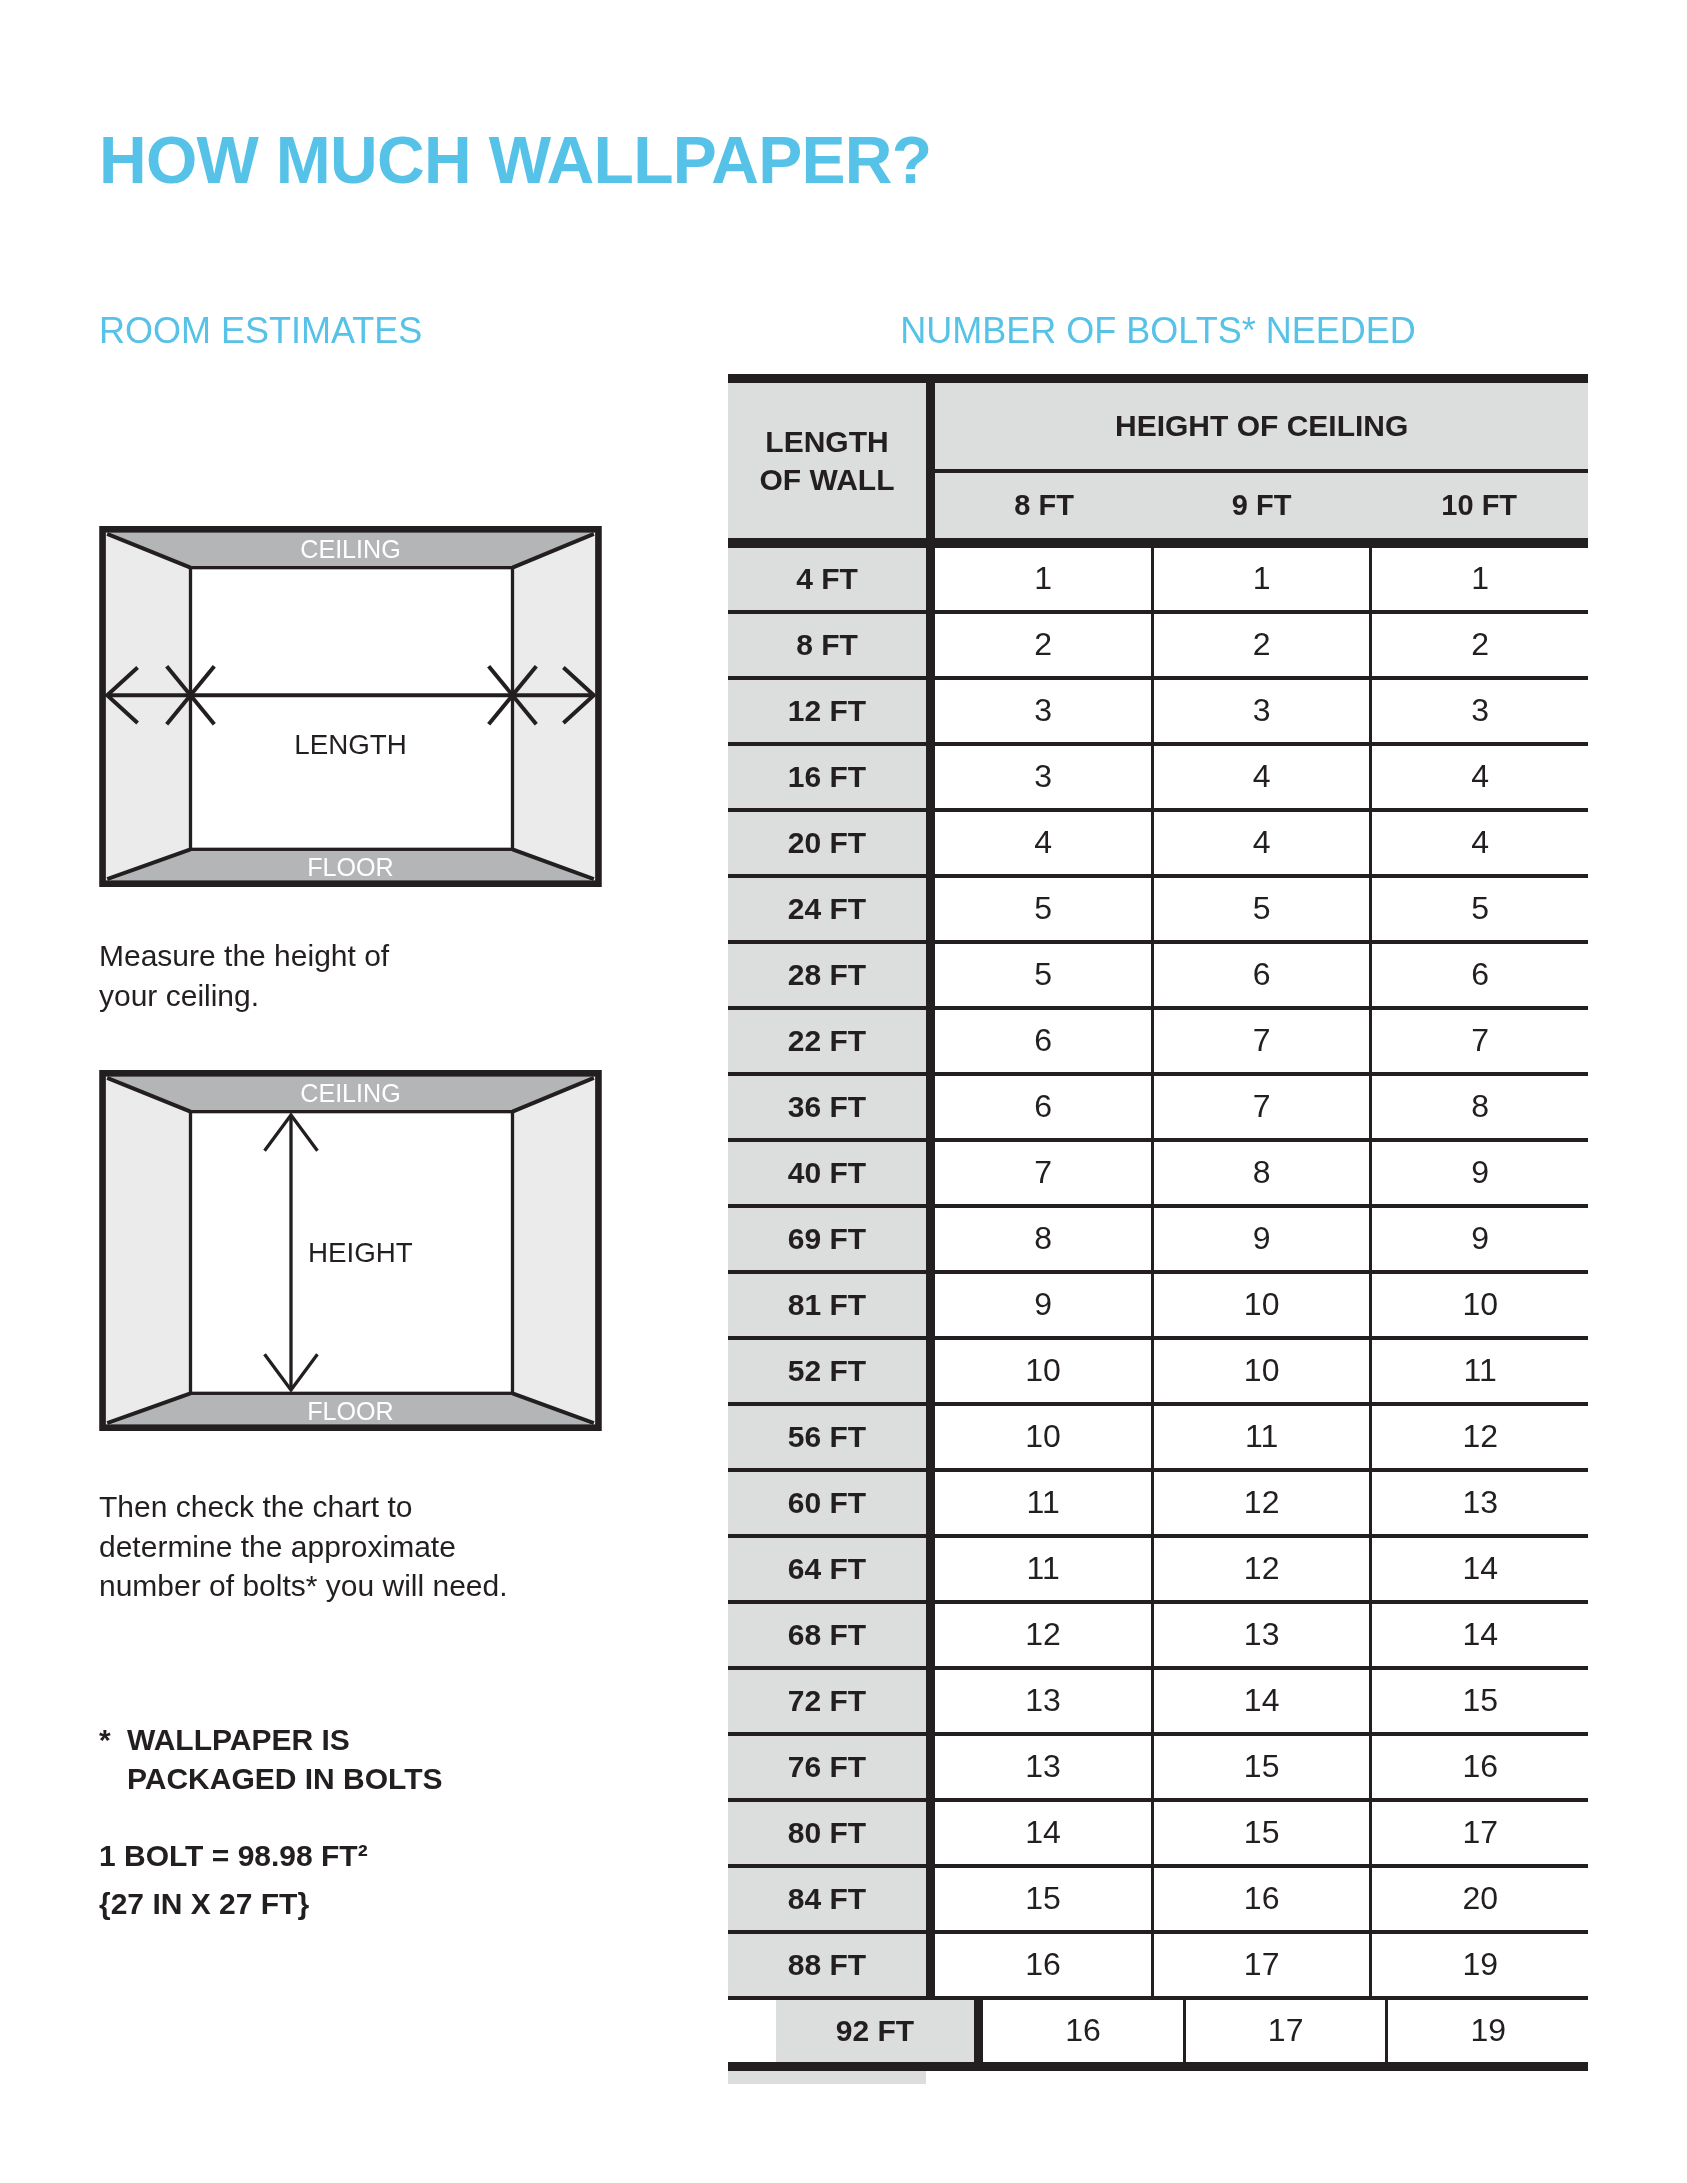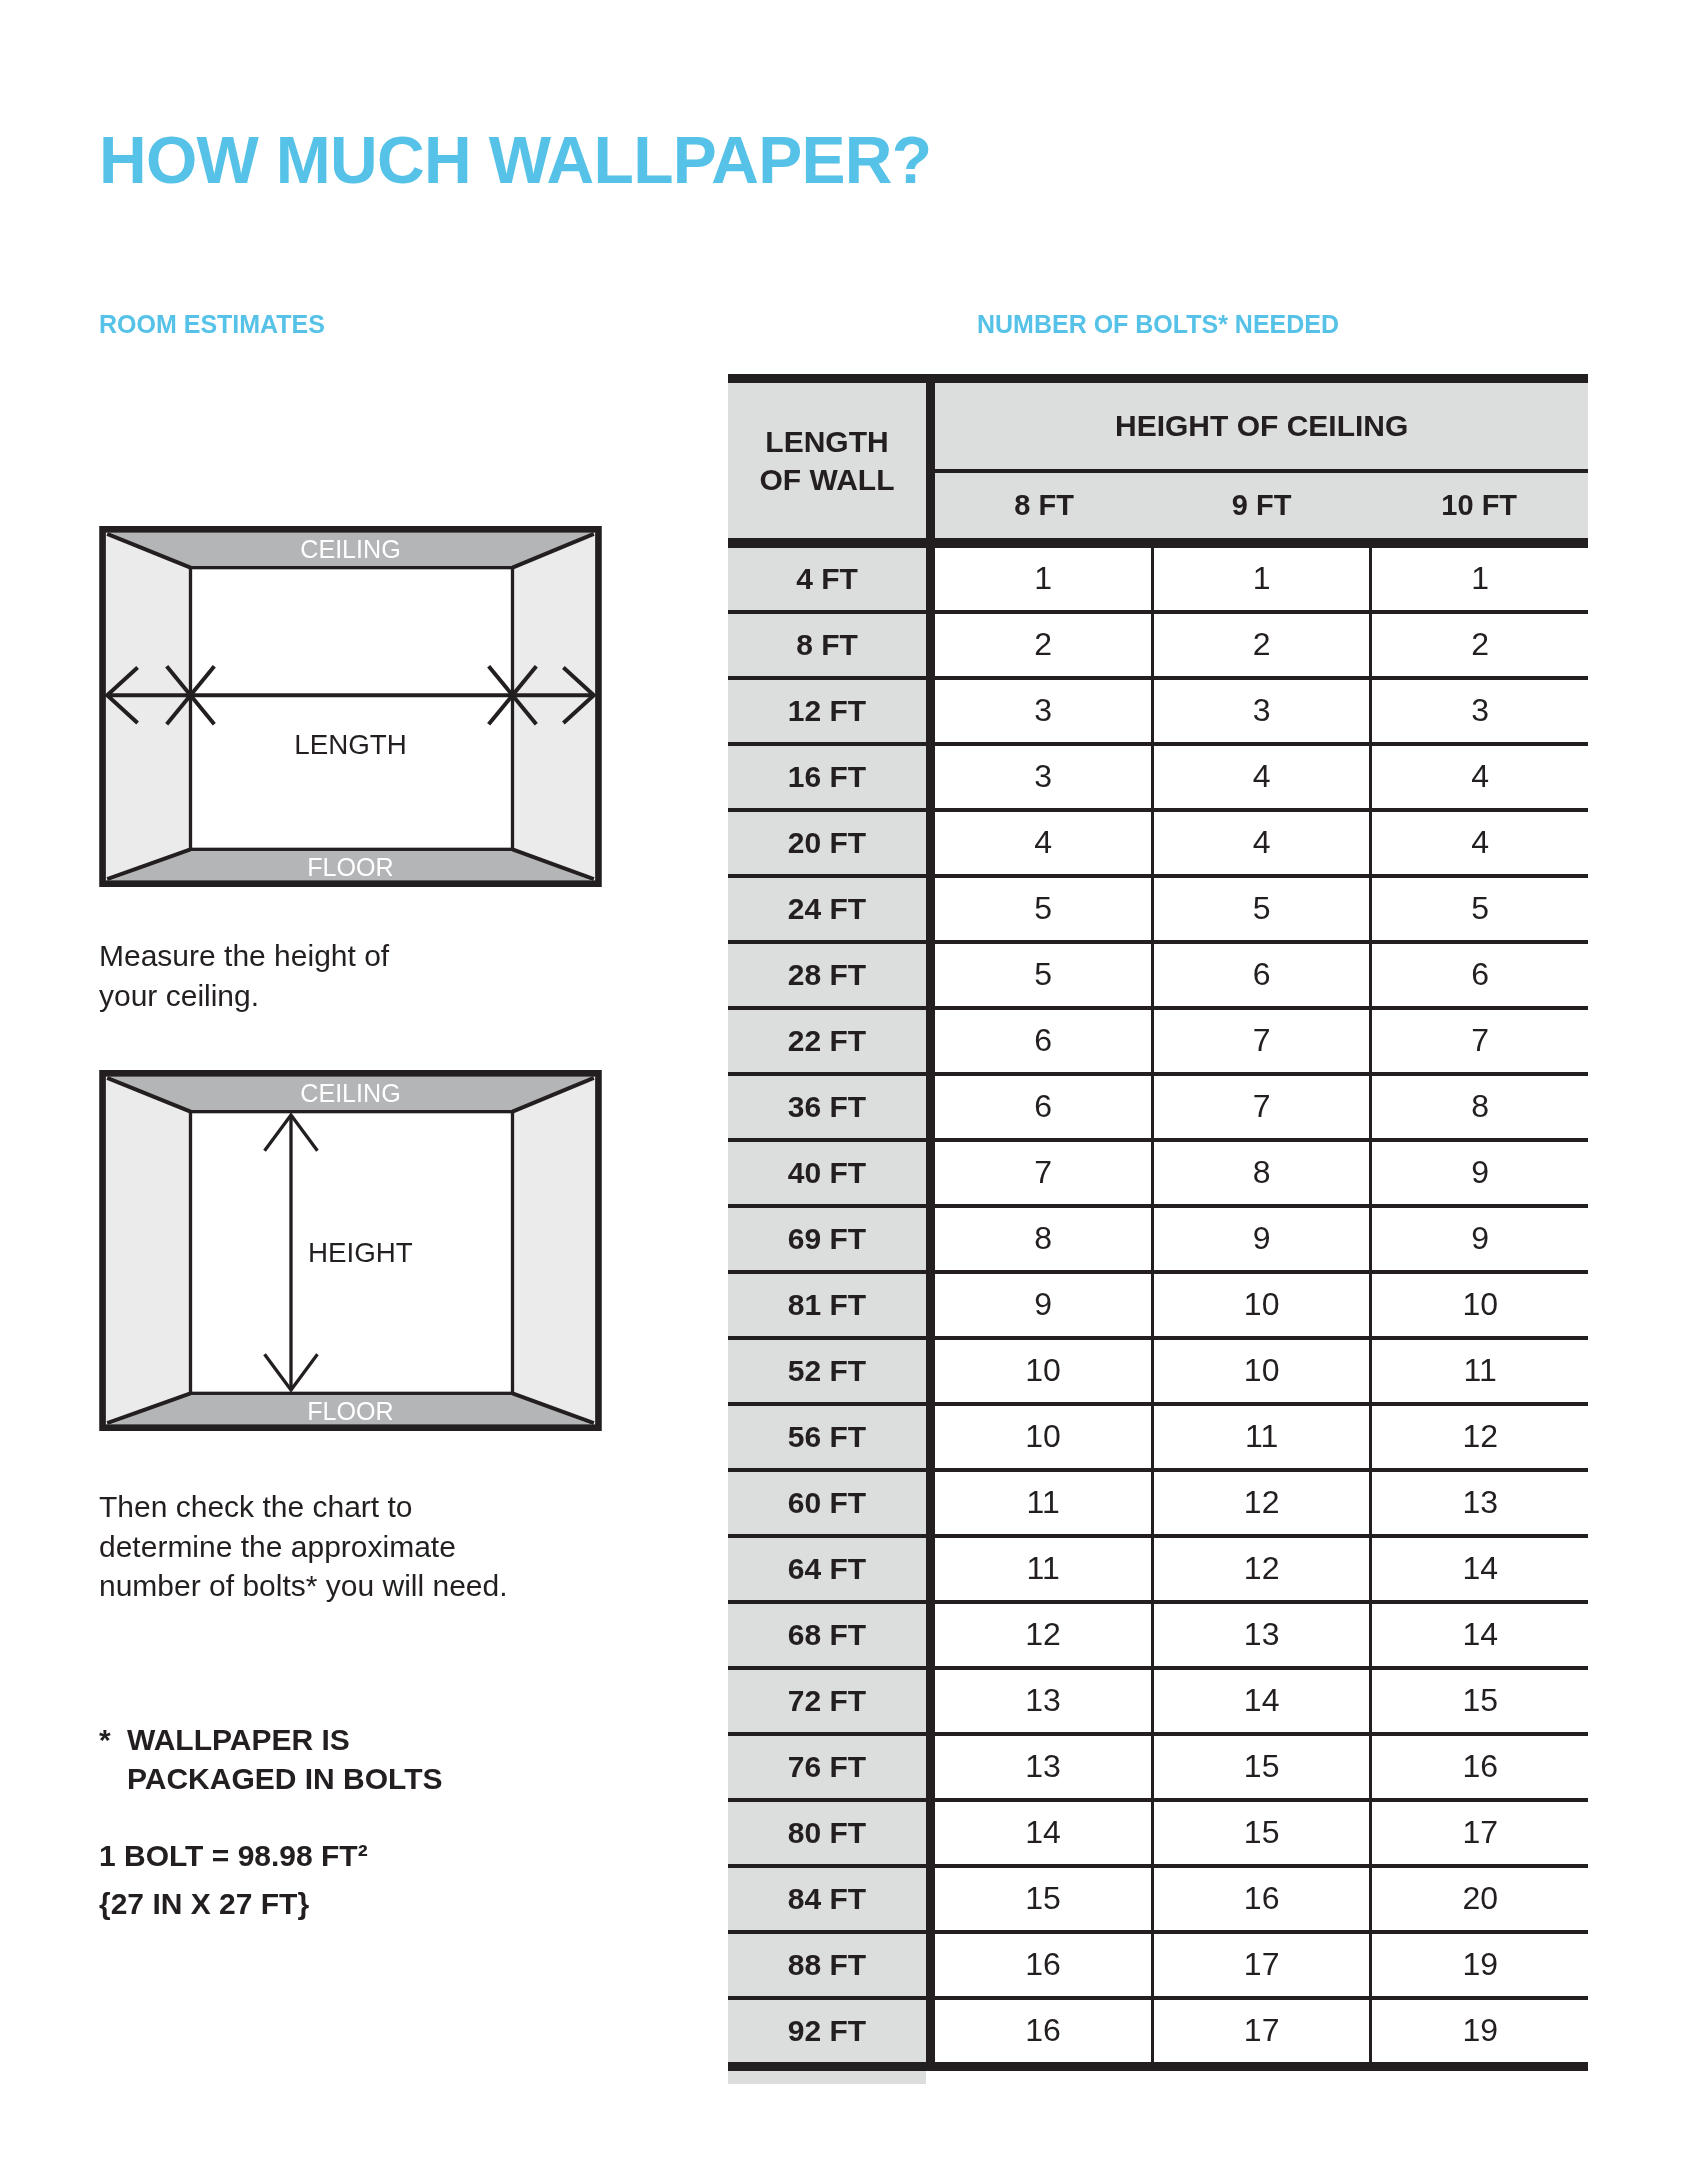--- a/index.html
+++ b/index.html
@@ -6,21 +6,21 @@
   .page {
     position:relative; width:1687px; height:2183px; background:#ffffff;
     font-family:"Liberation Sans", sans-serif; color:#231F20; overflow:hidden;
   }
   .page-title {
     position:absolute; left:99px; top:78px;
     font-size:66px; font-weight:bold; letter-spacing:-0.7px; color:#56C2E8;
     white-space:nowrap;
   }
   .section-heading {
-    position:absolute; top:310px; font-size:25px; font-weight:bold; color:#56C2E8;
+    position:absolute; top:310px; font-size:36px; font-weight:normal; color:#56C2E8;
     white-space:nowrap;
   }
   #room-estimates-heading { left:99px; }
   #table-caption { left:728px; width:860px; text-align:center; }
   .step-text {
     position:absolute; left:99px; width:569px;
     font-size:30px; line-height:1.32; white-space:pre-line; color:#231F20;
   }
   #step-1 { top:380px; }
   #step-2 { top:936px; }
@@ -61,21 +61,21 @@
     display:flex; align-items:center; justify-content:center;
     font-size:30px; font-weight:bold;
   }
   .hline { height:4px; background:#231F20; }
   .subcols { display:flex; height:65px; background:#DCDDDD; }
   .subcol {
     flex:1; display:flex; align-items:center; justify-content:center;
     font-size:29px; font-weight:bold;
   }
   .row { display:flex; height:62px; border-bottom:4px solid #231F20; }
-  .row:last-child { border-bottom:none; }
+  .row:last-child { border-bottom:none;margin-left:48px; }
   .rh {
     width:198px; background:#DCDDDD;
     display:flex; align-items:center; justify-content:center;
     font-size:30px; font-weight:bold;
   }
   .cell {
     flex:1; background:#ffffff;
     display:flex; align-items:center; justify-content:center;
     font-size:32px; font-weight:normal; color:#231F20;
   }

